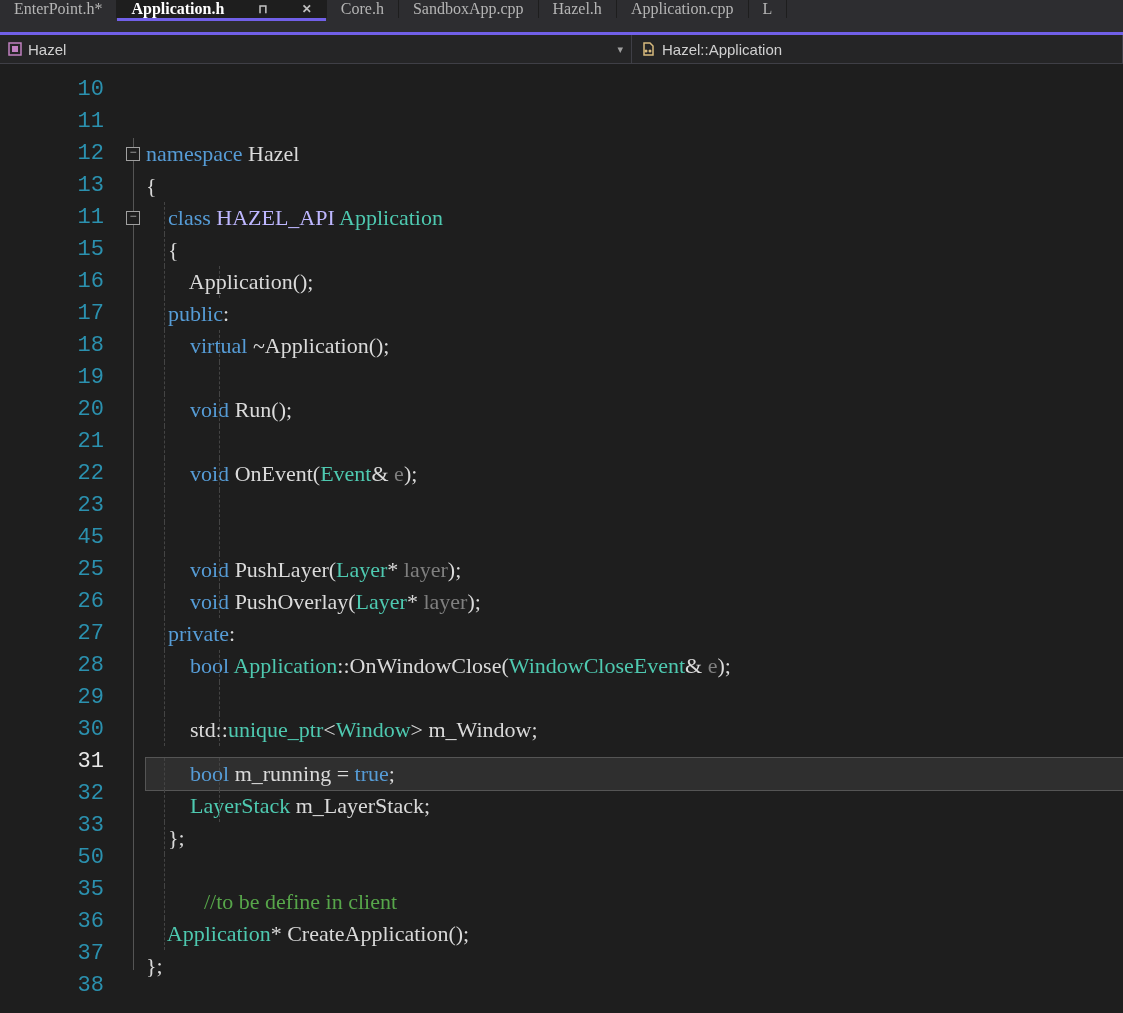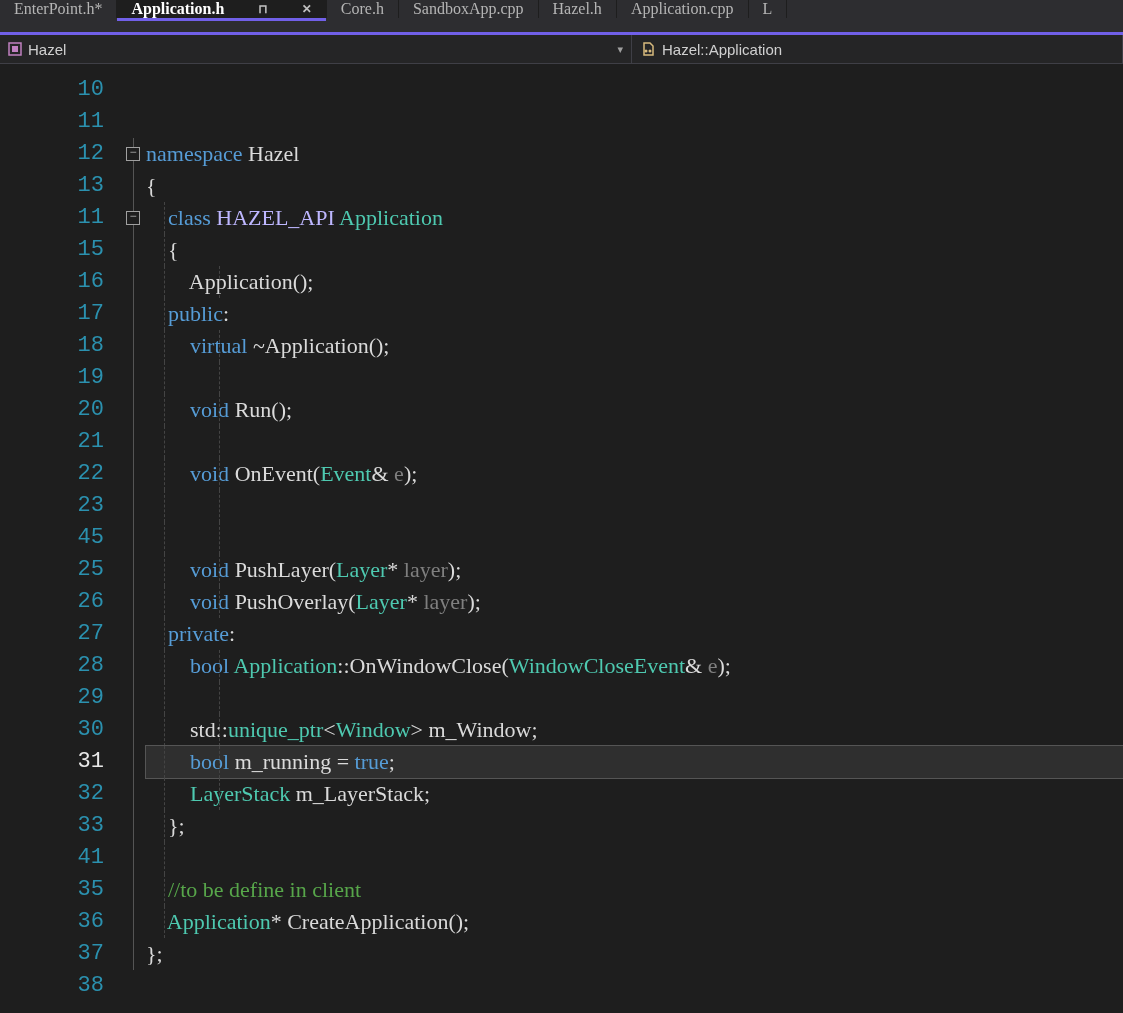--- a/index.html
+++ b/index.html
@@ -118,35 +118,36 @@
   }
   .codeline {
     height: 32px;
     white-space: pre;
     position: relative;
     font-family: Liberation Serif, serif;
   }
   .codeline.current {
     background: rgba(80,80,80,0.35);
     outline: 1px solid #555;
+    margin-top: 12px;
   }
   .indent-guide {
     position: absolute;
     top: 0; bottom: 0;
     border-left: 1px dashed #444;
   }
 
   
   .tok-kw    { color: #569cd6; }
   .tok-type  { color: #4ec9b0; }
   .tok-macro { color: #beb7ff; }
   .tok-id    { color: #dadada; }
   .tok-punc  { color: #dadada; }
   .tok-lit   { color: #569cd6; }
-  .tok-cmt   { color: #57a64a; }
+  .tok-cmt   { color: #57a64a; margin-left: 36px; }
   .tok-dim   { color: #7f7f7f; }
 </style>
 </head>
 <body>
 
 <div class="tabstrip" id="tabstrip">
     <div class="tab">
       <span>EnterPoint.h*</span>
     </div>
     <div class="tab active">
@@ -213,21 +214,21 @@
       <div class="ln">45</div>
       <div class="ln">25</div>
       <div class="ln">26</div>
       <div class="ln">27</div>
       <div class="ln">28</div>
       <div class="ln">29</div>
       <div class="ln">30</div>
       <div class="ln current">31</div>
       <div class="ln">32</div>
       <div class="ln">33</div>
-      <div class="ln">41</div>
+      <div class="ln">50</div>
       <div class="ln">35</div>
       <div class="ln">36</div>
       <div class="ln">37</div>
       <div class="ln">38</div>
     </div>
   <div class="foldcol" id="foldcol">
       <div class="fc"></div>
       <div class="fc"></div>
       <div class="fc">
         <div class="foldbox">−</div>

